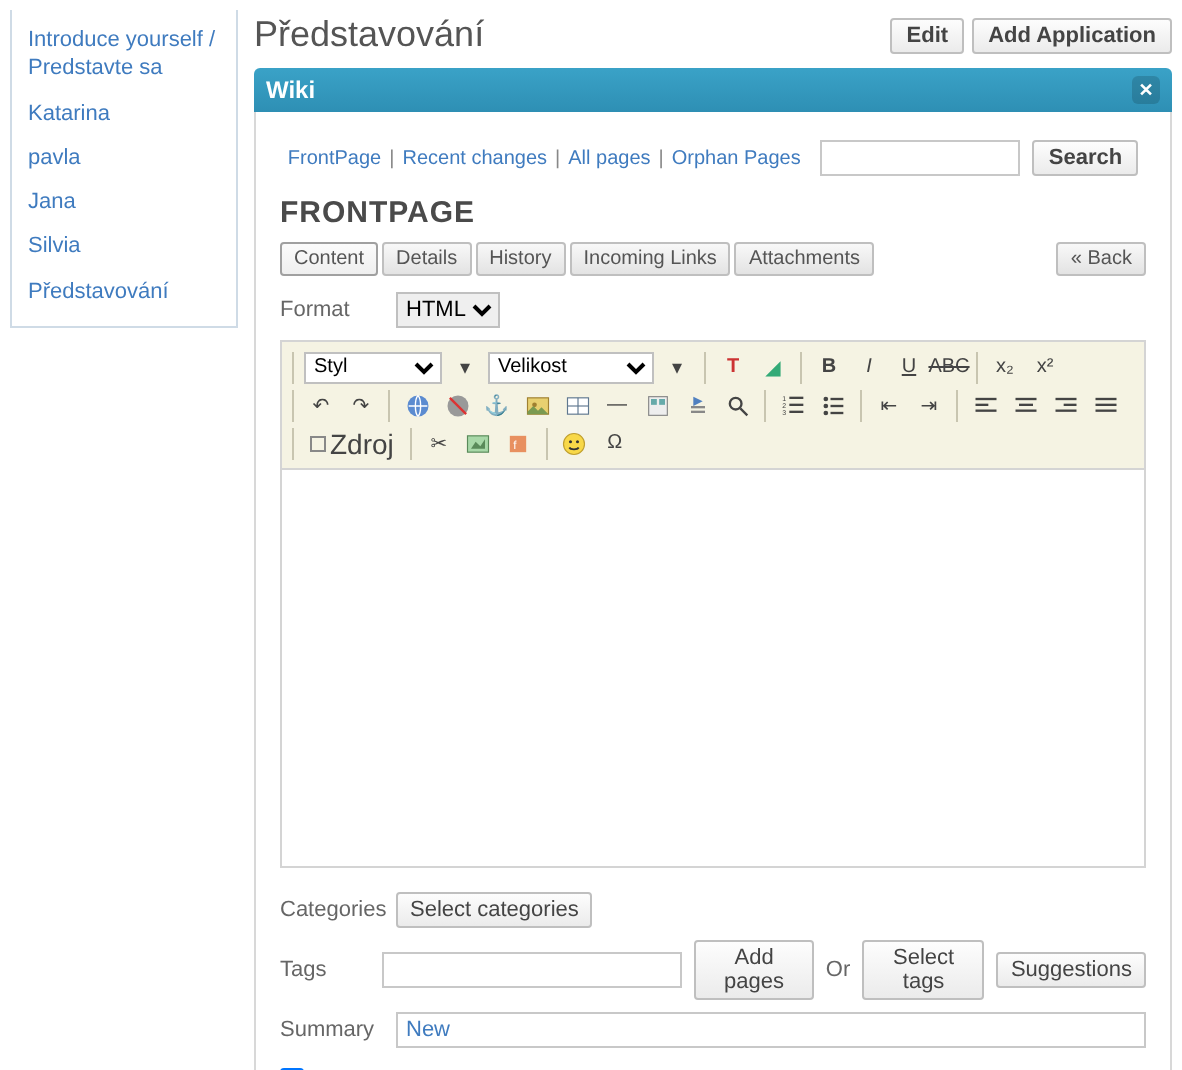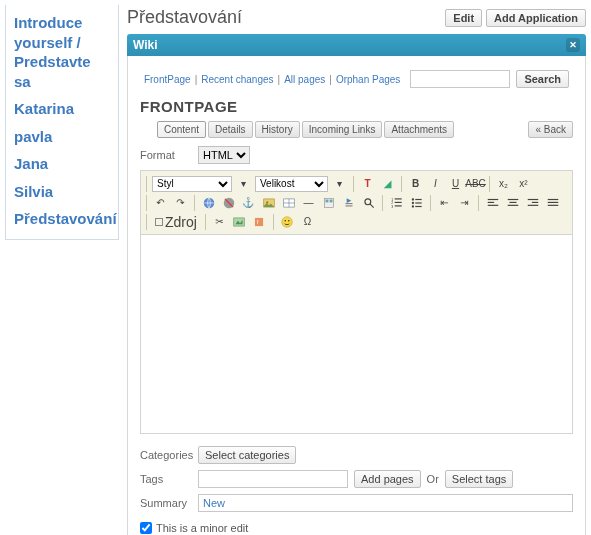--- a/index.html
+++ b/index.html
@@ -1,38 +1,38 @@
 <!DOCTYPE html>
 <html><head>
 <meta charset="utf-8">
 <style>
   * { box-sizing: border-box; margin: 0; padding: 0; }
   body { font-family: Arial, sans-serif; font-size: 11px; color: #333; background: #fff; width: 591px; }
   .wrap { display: flex; padding: 5px; gap: 8px; }
   .sidebar { width: 114px; flex-shrink: 0; }
   .sb-head { background: #3b5b77; color: #fff; font-weight: bold; padding: 5px 7px; font-size: 11px; border-radius: 3px 3px 0 0; }
   .sb-body { border: 1px solid #cfdbe6; border-top: none; padding: 4px 0 6px 0; }
-  .sb-body a { display: block; color: #3f7bbf; text-decoration: none; padding: 4px 8px; font-size: 15px; line-height: 1.3; font-weight: bold; }
+  .sb-body a { display: block; color: #3f7bbf; text-decoration: none; padding: 4px 8px; font-size: 11px; line-height: 1.3; }
   .main { flex: 1; min-width: 0; }
   .titlebar { display: flex; align-items: center; padding: 2px 0 6px 0; gap: 4px; }
   .titlebar h1 { flex: 1; font-size: 18px; color: #555; font-weight: normal; }
   .btn { background: linear-gradient(#fdfdfd,#ebebeb); border: 1px solid #bfbfbf; border-radius: 2px; padding: 2px 7px; font-size: 11px; color: #444; cursor: pointer; font-weight: bold; }
   .wikihead { background: linear-gradient(#3aa2c7,#2e8fb4); color: #fff; font-weight: bold; padding: 4px 6px; border-radius: 3px 3px 0 0; display: flex; align-items: center; }
   .wikihead span { flex: 1; font-size: 12px; }
   .wikihead .close { width: 14px; height: 14px; background: rgba(0,0,0,0.15); border-radius: 3px; display: flex; align-items: center; justify-content: center; font-size: 9px; cursor: pointer; }
   .wikibody { border: 1px solid #d8d8d8; border-top: none; padding: 10px 12px 14px 12px; }
   .navrow { text-align: center; margin: 4px 0 10px 0; display: flex; align-items: center; justify-content: center; gap: 4px; flex-wrap: nowrap; }
   .navrow a { color: #3f7bbf; text-decoration: none; font-size: 10px; }
   .navrow .sep { color: #888; font-size: 10px; }
   .searchbox { border: 1px solid #c8c8c8; height: 18px; width: 100px; font-size: 11px; padding: 0 3px; margin-left: 6px; }
   .searchbtn { font-weight: bold; margin-left: 2px; text-align: right; }
   h2.fp { color: #4a4a4a; font-size: 15px; letter-spacing: 0.5px; margin-bottom: 6px; font-weight: bold; }
   .tabs { display: flex; gap: 2px; align-items: center; margin-bottom: 8px; }
   .tab { background: linear-gradient(#f8f8f8,#e3e3e3); border: 1px solid #bfbfbf; border-radius: 2px; padding: 2px 6px; font-size: 10px; color: #555; cursor: pointer; }
-  .tab.active { background: linear-gradient(#fbfbfb,#efefef); border-color: #a0a0a0; margin-left: 17px; }
+  .tab.active { background: linear-gradient(#fbfbfb,#efefef); border-color: #a0a0a0; }
   .tabs .spacer { flex: 1; }
   .formrow { display: flex; align-items: center; gap: 6px; margin: 6px 0; font-size: 11px; color: #666; }
   .formrow label.lbl { width: 52px; color: #666; }
   select.fmt { border: 1px solid #c0c0c0; font-size: 11px; height: 18px; }
   .editor { border: 1px solid #d4d4d4; background: #f5f3e3; }
   .toolbar { border-bottom: 1px solid #d4d4d4; padding: 3px; }
   .trow { display: flex; align-items: center; gap: 3px; flex-wrap: nowrap; padding: 1px 0; }
   .tsep { width: 1px; height: 16px; background: #c8c5b0; margin: 0 2px; align-self: center; }
   .tbtn { width: 17px; height: 17px; display: inline-flex; align-items: center; justify-content: center; font-size: 10px; color: #444; cursor: pointer; border-radius: 2px; }
   .tsel { border: 1px solid #c0c0c0; font-size: 10px; height: 16px; background: #fff; }
@@ -99,23 +99,23 @@
         <label class="lbl">Format</label>
         <select class="fmt">
           <option>HTML</option>
         </select>
       </div>
 
       <div class="editor">
         <div class="toolbar">
           <div class="trow">
             <span class="tsep"></span>
-            <select class="tsel" style="width:80px"><option>Styl</option></select>
+            <select class="tsel" style="width:69px"><option>Styl</option></select>
             <span class="tbtn">▾</span>
-            <select class="tsel" style="width:73px"><option>Velikost</option></select>
+            <select class="tsel" style="width:83px"><option>Velikost</option></select>
             <span class="tbtn">▾</span>
             <span class="tsep"></span>
             <span class="tbtn" style="color:#c33">
                 <b>T</b>
               </span>
             <span class="tbtn" style="color:#3a7">◢</span>
             <span class="tsep"></span>
             <span class="tbtn">
                 <b>B</b>
               </span>
@@ -278,20 +278,21 @@
         <label class="lbl">Categories</label>
         <button class="catbtn">Select categories</button>
       </div>
 
       <div class="formrow">
         <label class="lbl">Tags</label>
         <input type="text" class="txt" style="width: 150px;" value="">
         <button class="smbtn">Add pages</button>
         <span>Or</span>
         <button class="smbtn">Select tags</button>
+        <button class="smbtn">Suggestions</button>
       </div>
 
       <div class="formrow">
         <label class="lbl">Summary</label>
         <input type="text" class="txt" style="flex: 1 1 0%; color: rgb(63, 123, 191);" value="New">
       </div>
 
       <div class="chkrow">
         <input type="checkbox" checked="" style="">
         <span>This is a minor edit</span>

